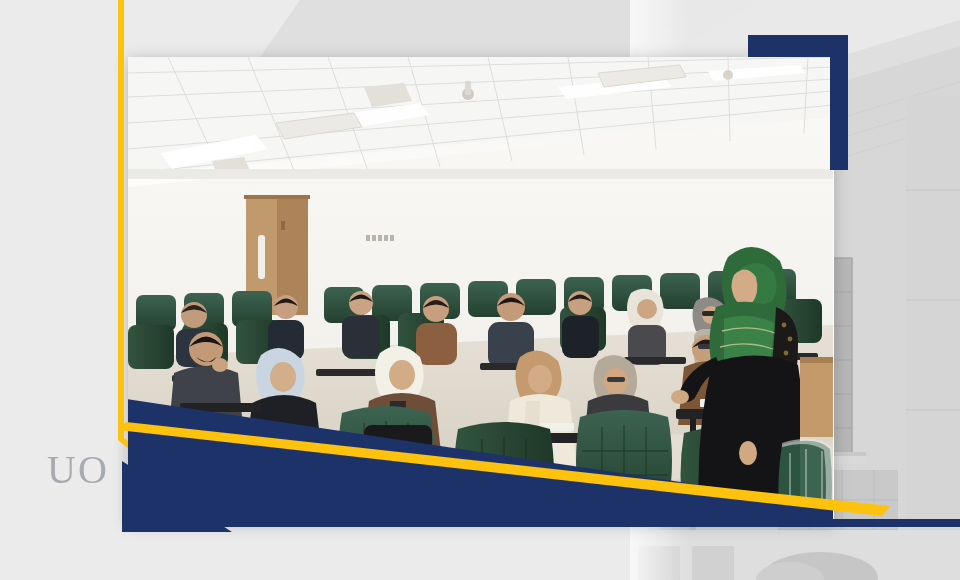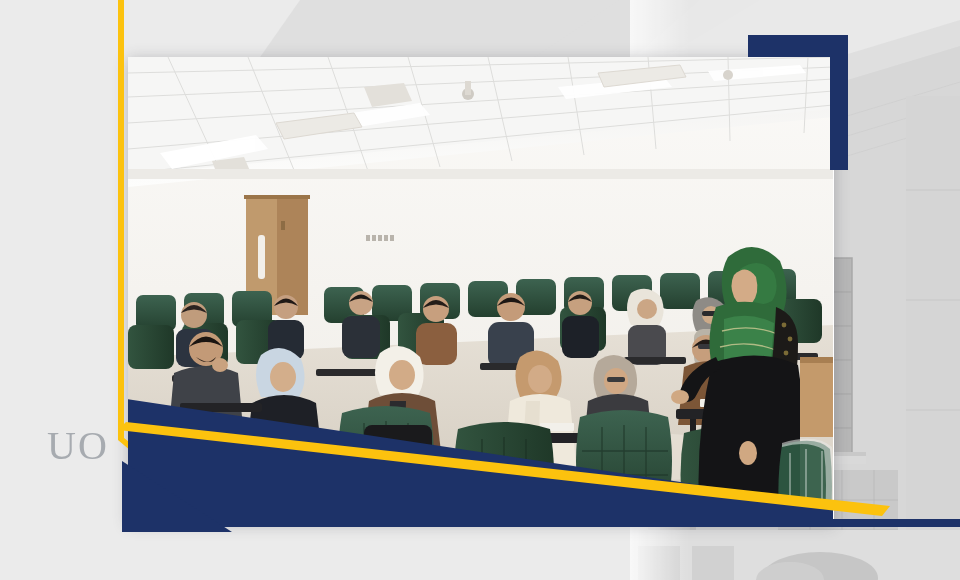--- a/index.html
+++ b/index.html
@@ -48,21 +48,21 @@
     background:#f2f1ef;
   }
   .photo svg { display:block; width:705px; height:465px; }
 
   
   .deco { position:absolute; left:0; top:0; width:960px; height:580px; pointer-events:none; }
 
   
   .logo {
     position:absolute;
-    left:26px; top:428px;
+    left:26px; top:452px;
     width:104px; height:78px;
     color:#a7abb0;
     user-select:none;
   }
   .logo-line {
     font-family:"Liberation Serif", serif;
     font-weight:400;
     letter-spacing:2px;
     line-height:.92;
     display:block;

